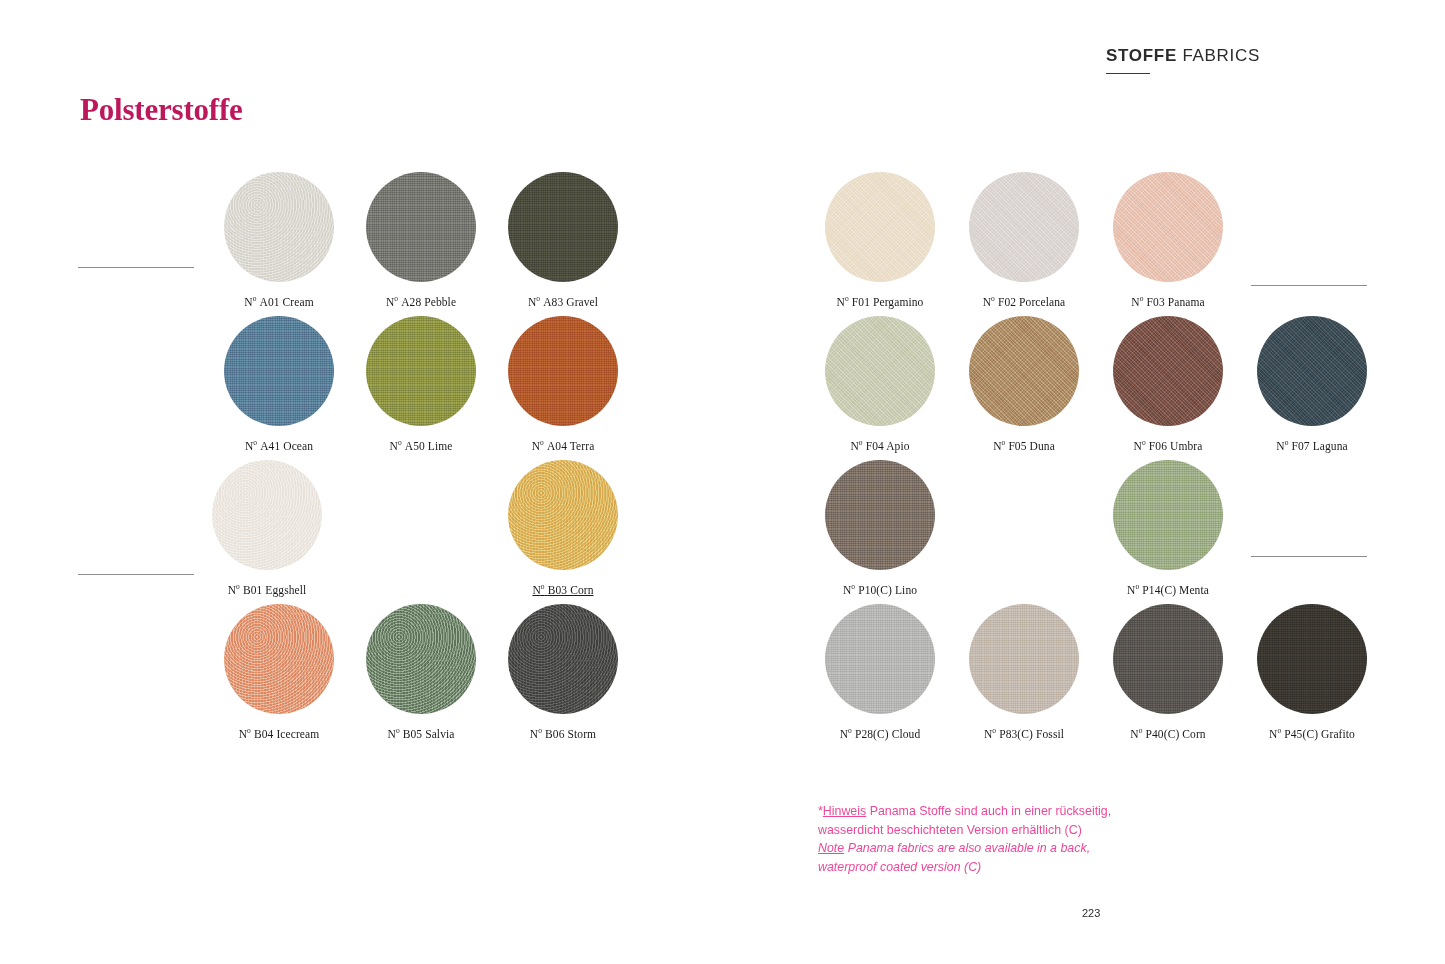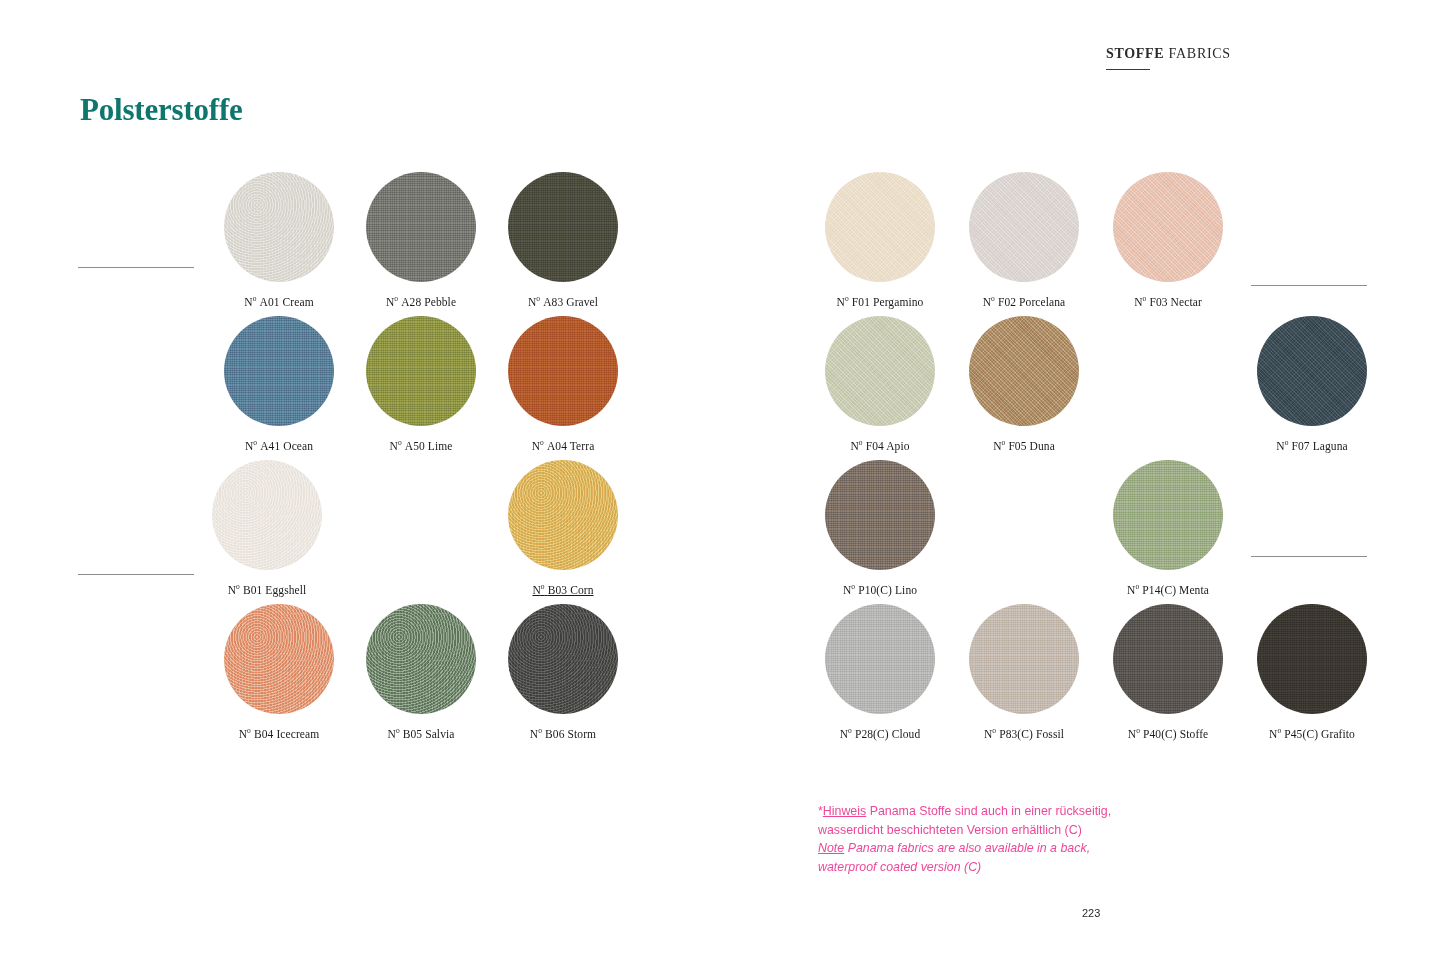--- a/index.html
+++ b/index.html
@@ -18,22 +18,22 @@
 
   
   .running-head {
     position: absolute;
     top: 46px;
     left: 1106px;
     width: 86px;
     text-align: left;
   }
   .running-head .rh-text {
-    font-family: Liberation Serif, serif;
-    font-size: 14px;
+    font-family: Liberation Sans, sans-serif;
+    font-size: 17px;
     letter-spacing: 0.7px;
     color: #2b2b2b;
     white-space: nowrap;
   }
   .running-head .rh-text .rh-strong { font-weight: 700; }
   .running-head .rh-rule {
     margin-top: 7px;
     width: 44px;
     height: 1px;
     background: #3a3a3a;
@@ -41,21 +41,21 @@
 
   
   .page-title {
     position: absolute;
     top: 92px;
     left: 80px;
     font-family: "Liberation Serif", serif;
     font-size: 31px;
     font-weight: 700;
     letter-spacing: -0.2px;
-    color: #0f766e;
+    color: #be185d;
   }
 
   
   .board { position: absolute; inset: 0; }
 
   .swatch-cell {
     position: absolute;
     width: 110px;
   }
   .swatch-disc {
@@ -237,30 +237,34 @@
     <div class="swatch-cell" style="left: 825px; top: 172px;">
       <div class="swatch-disc weave-diag" style="background: rgb(236, 224, 204);"></div>
       <div class="swatch-label"><span>N<sup>o</sup>&nbsp;</span><span>F01 Pergamino</span></div>
     </div>
     <div class="swatch-cell" style="left: 969px; top: 172px;">
       <div class="swatch-disc weave-diag" style="background: rgb(221, 215, 211);"></div>
       <div class="swatch-label"><span>N<sup>o</sup>&nbsp;</span><span>F02 Porcelana</span></div>
     </div>
     <div class="swatch-cell" style="left: 1113px; top: 172px;">
       <div class="swatch-disc weave-diag" style="background: rgb(233, 198, 182);"></div>
-      <div class="swatch-label"><span>N<sup>o</sup>&nbsp;</span><span>F03 Nectar</span></div>
+      <div class="swatch-label"><span>N<sup>o</sup>&nbsp;</span><span>F03 Panama</span></div>
     </div>
     <div class="swatch-cell" style="left: 825px; top: 316px;">
       <div class="swatch-disc weave-diag" style="background: rgb(204, 206, 182);"></div>
       <div class="swatch-label"><span>N<sup>o</sup>&nbsp;</span><span>F04 Apio</span></div>
     </div>
     <div class="swatch-cell" style="left: 969px; top: 316px;">
       <div class="swatch-disc weave-diag" style="background: rgb(176, 144, 106);"></div>
       <div class="swatch-label"><span>N<sup>o</sup>&nbsp;</span><span>F05 Duna</span></div>
     </div>
+    <div class="swatch-cell" style="left: 1113px; top: 316px;">
+      <div class="swatch-disc weave-diag" style="background: rgb(125, 86, 75);"></div>
+      <div class="swatch-label"><span>N<sup>o</sup>&nbsp;</span><span>F06 Umbra</span></div>
+    </div>
     <div class="swatch-cell" style="left: 1257px; top: 316px;">
       <div class="swatch-disc weave-diag" style="background: rgb(63, 79, 88);"></div>
       <div class="swatch-label"><span>N<sup>o</sup>&nbsp;</span><span>F07 Laguna</span></div>
     </div>
     <div class="swatch-cell" style="left: 825px; top: 460px;">
       <div class="swatch-disc weave-fine" style="background: rgb(122, 109, 99);"></div>
       <div class="swatch-label"><span>N<sup>o</sup>&nbsp;</span><span>P10(C) Lino</span></div>
     </div>
     <div class="swatch-cell" style="left: 1113px; top: 460px;">
       <div class="swatch-disc weave-fine" style="background: rgb(154, 171, 131);"></div>
@@ -269,21 +273,21 @@
     <div class="swatch-cell" style="left: 825px; top: 604px;">
       <div class="swatch-disc weave-fine" style="background: rgb(180, 180, 178);"></div>
       <div class="swatch-label"><span>N<sup>o</sup>&nbsp;</span><span>P28(C) Cloud</span></div>
     </div>
     <div class="swatch-cell" style="left: 969px; top: 604px;">
       <div class="swatch-disc weave-fine" style="background: rgb(195, 184, 173);"></div>
       <div class="swatch-label"><span>N<sup>o</sup>&nbsp;</span><span>P83(C) Fossil</span></div>
     </div>
     <div class="swatch-cell" style="left: 1113px; top: 604px;">
       <div class="swatch-disc weave-fine" style="background: rgb(86, 82, 78);"></div>
-      <div class="swatch-label"><span>N<sup>o</sup>&nbsp;</span><span>P40(C) Stoffe</span></div>
+      <div class="swatch-label"><span>N<sup>o</sup>&nbsp;</span><span>P40(C) Corn</span></div>
     </div>
     <div class="swatch-cell" style="left: 1257px; top: 604px;">
       <div class="swatch-disc weave-fine" style="background: rgb(57, 53, 47);"></div>
       <div class="swatch-label"><span>N<sup>o</sup>&nbsp;</span><span>P45(C) Grafito</span></div>
     </div>
   </div>
 
 <div class="footnote">
   <div class="fn-line">
     <span class="fn-star">*</span><u>Hinweis</u><span> Panama Stoffe sind auch in einer rückseitig,</span>

